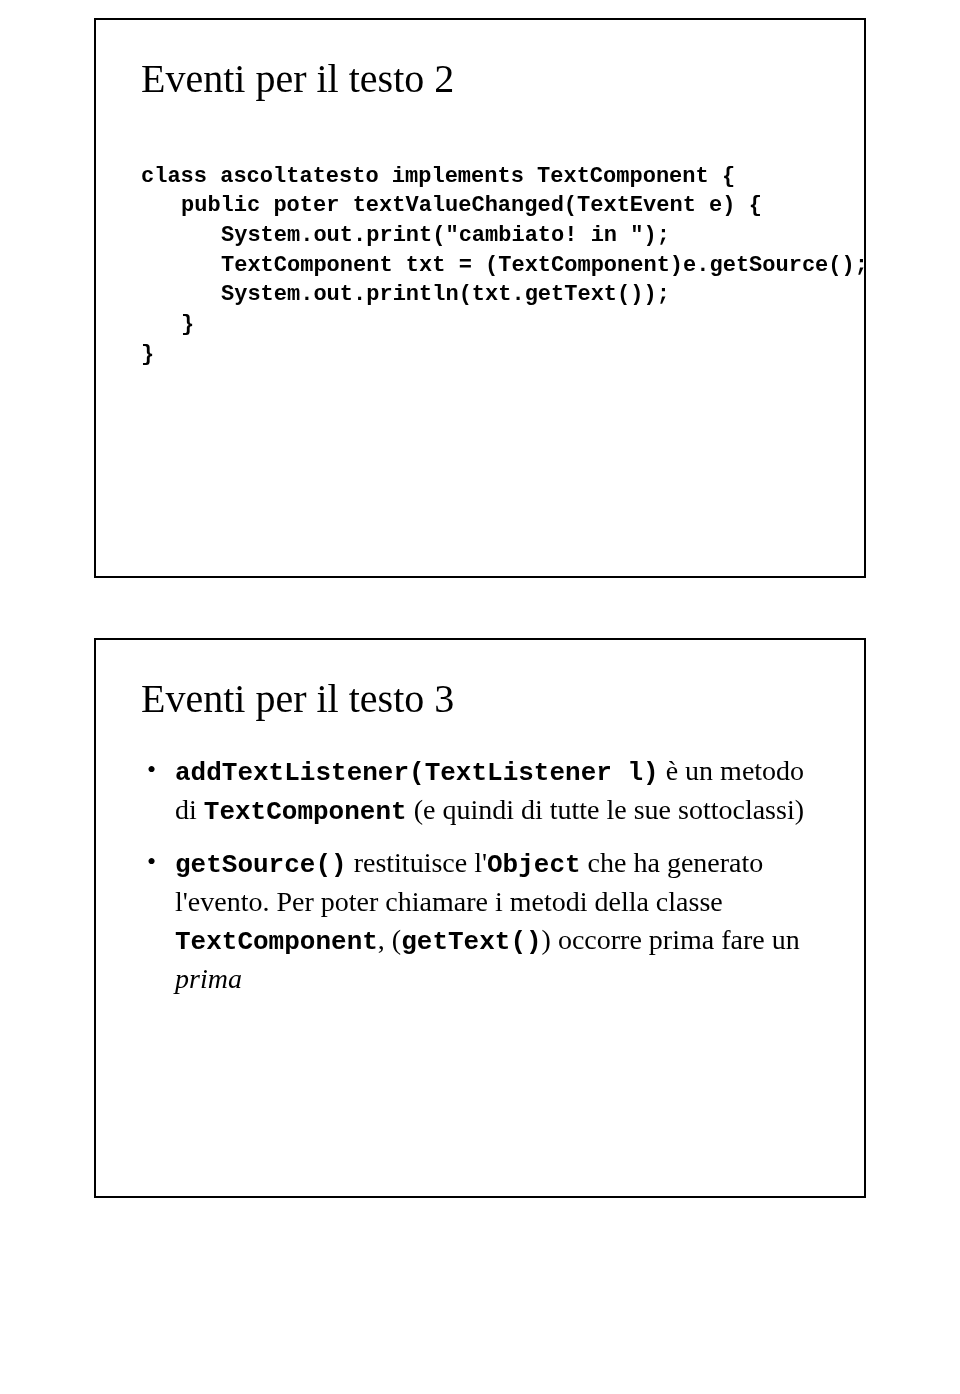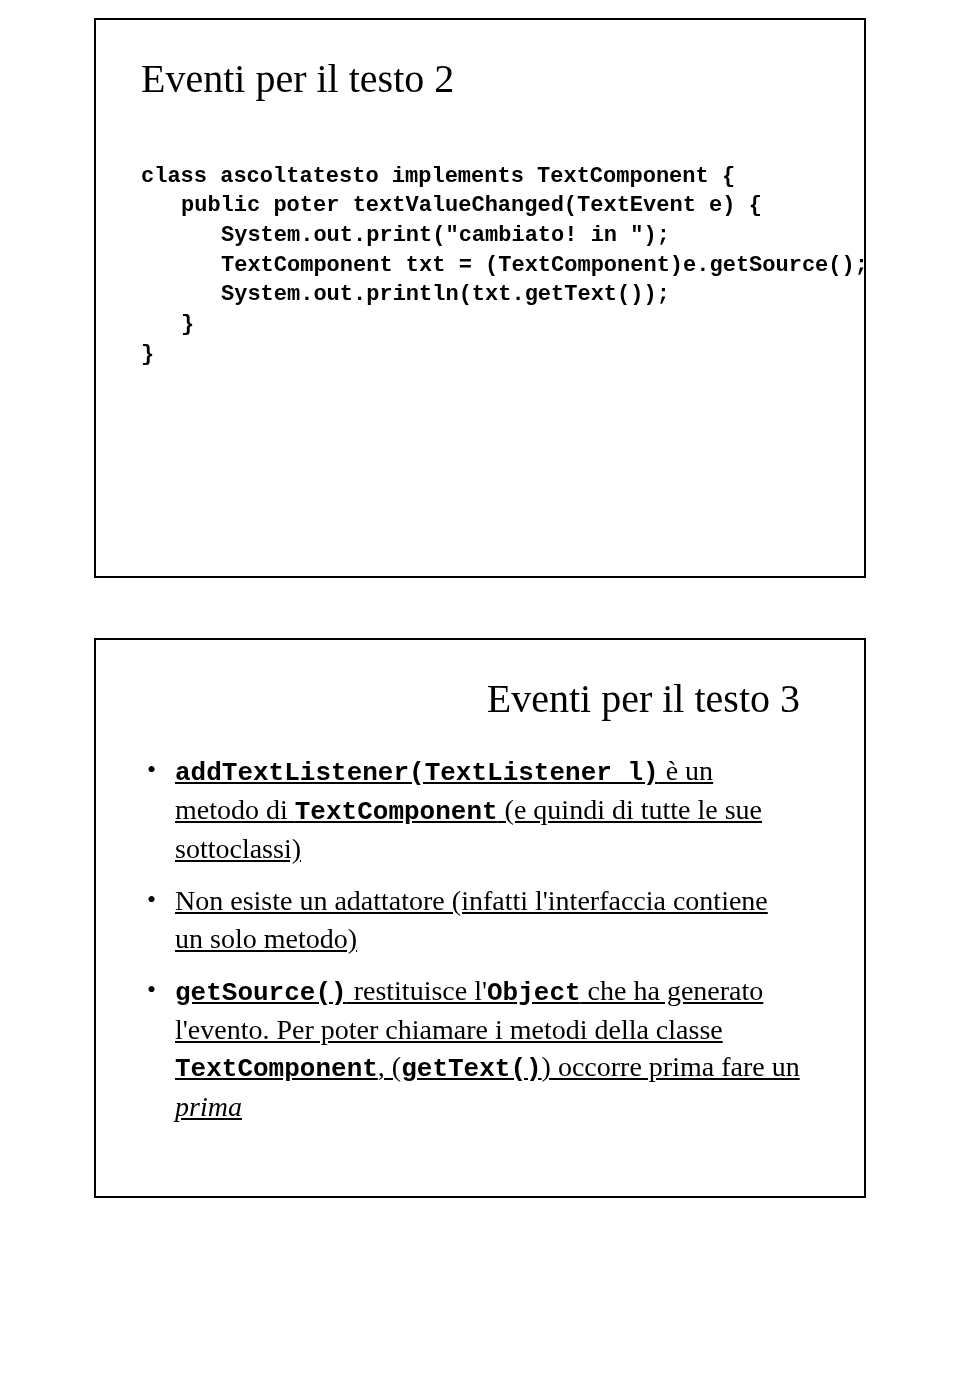--- a/index.html
+++ b/index.html
@@ -12,30 +12,30 @@
     color: #000;
   }
   .page {
     width: 960px;
     padding: 18px 40px 30px 40px;
   }
   .slide {
     border: 2px solid #000;
     width: 772px;
     margin: 0 auto 60px auto;
-    padding: 35px 64px 55px 45px;
+    padding: 35px 45px 55px 45px;
     min-height: 560px;
   }
   .slide-title {
     font-size: 40px;
     font-weight: normal;
     margin: 0 0 30px 0;
   }
   .slide-title.centered {
-    text-align: right;
+    text-align: left;
   }
   .code {
     font-family: 'Courier New', Courier, monospace;
     font-size: 22px;
     font-weight: bold;
     white-space: pre;
     line-height: 1.35;
   }
   .indent1 { padding-left: 40px; }
   .indent2 { padding-left: 80px; }
@@ -44,21 +44,20 @@
     padding: 0;
     margin: 0;
     font-family: 'Times New Roman', Times, serif;
   }
   ul.bullets > li {
     position: relative;
     padding-left: 34px;
     font-size: 28px;
     line-height: 1.35;
     margin-bottom: 14px;
-    text-decoration: underline;
   }
   ul.bullets > li::before {
     content: "•";
     position: absolute;
     left: 6px;
     top: 0;
     font-size: 26px;
   }
   .mono-inline {
     font-family: 'Courier New', Courier, monospace;
@@ -93,21 +92,18 @@
   </div>
 
   <div class="slide">
     <h1 class="slide-title centered">Eventi per il testo 3</h1>
 
     <ul class="bullets">
       <li>
         <span class="mono-inline">addTextListener(TextListener l)</span><span> è un metodo di </span><span class="mono-inline">TextComponent</span><span> (e quindi di tutte le sue sottoclassi)</span>
       </li>
       <li>
-        <span>Non esiste un adattatore (infatti l'interfaccia contiene un solo metodo)</span>
-      </li>
-      <li>
         <span class="mono-inline">getSource()</span><span> restituisce l'</span><span class="mono-inline">Object</span><span> che ha generato l'evento. Per poter chiamare i metodi della classe </span><span class="mono-inline">TextComponent</span><span>, (</span><span class="mono-inline">getText()</span><span>) occorre prima fare un </span><em>prima</em>
       </li>
     </ul>
   </div>
 
 </div>
 
 </body></html>

